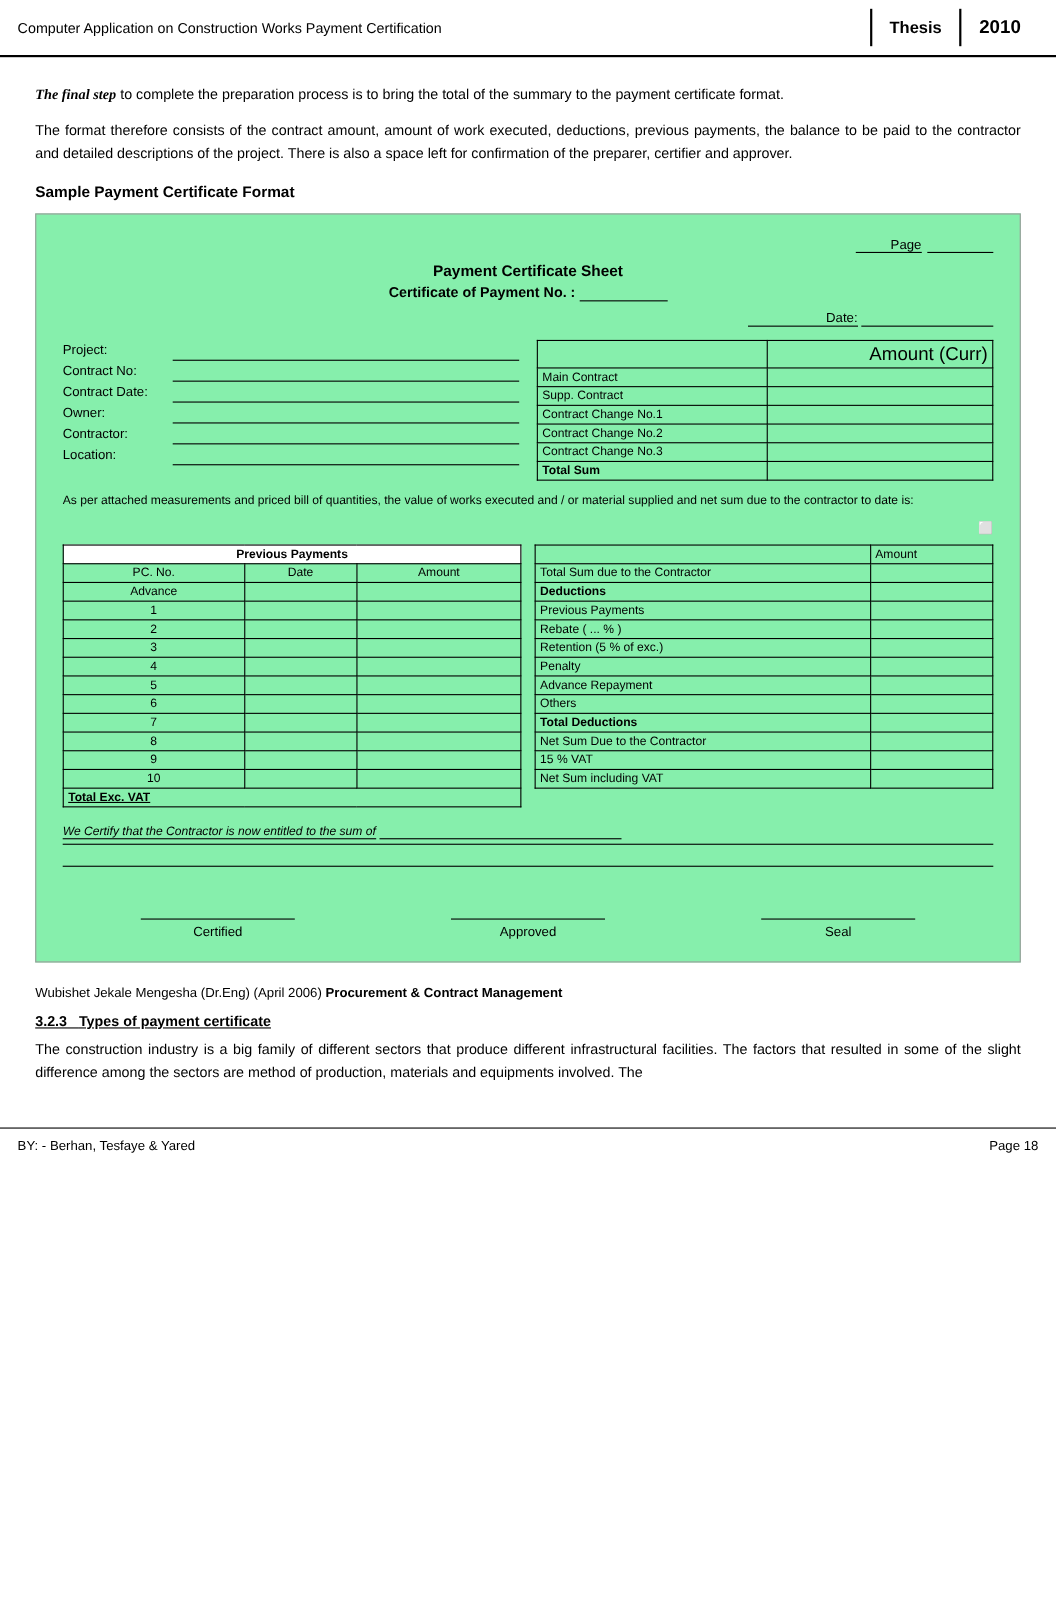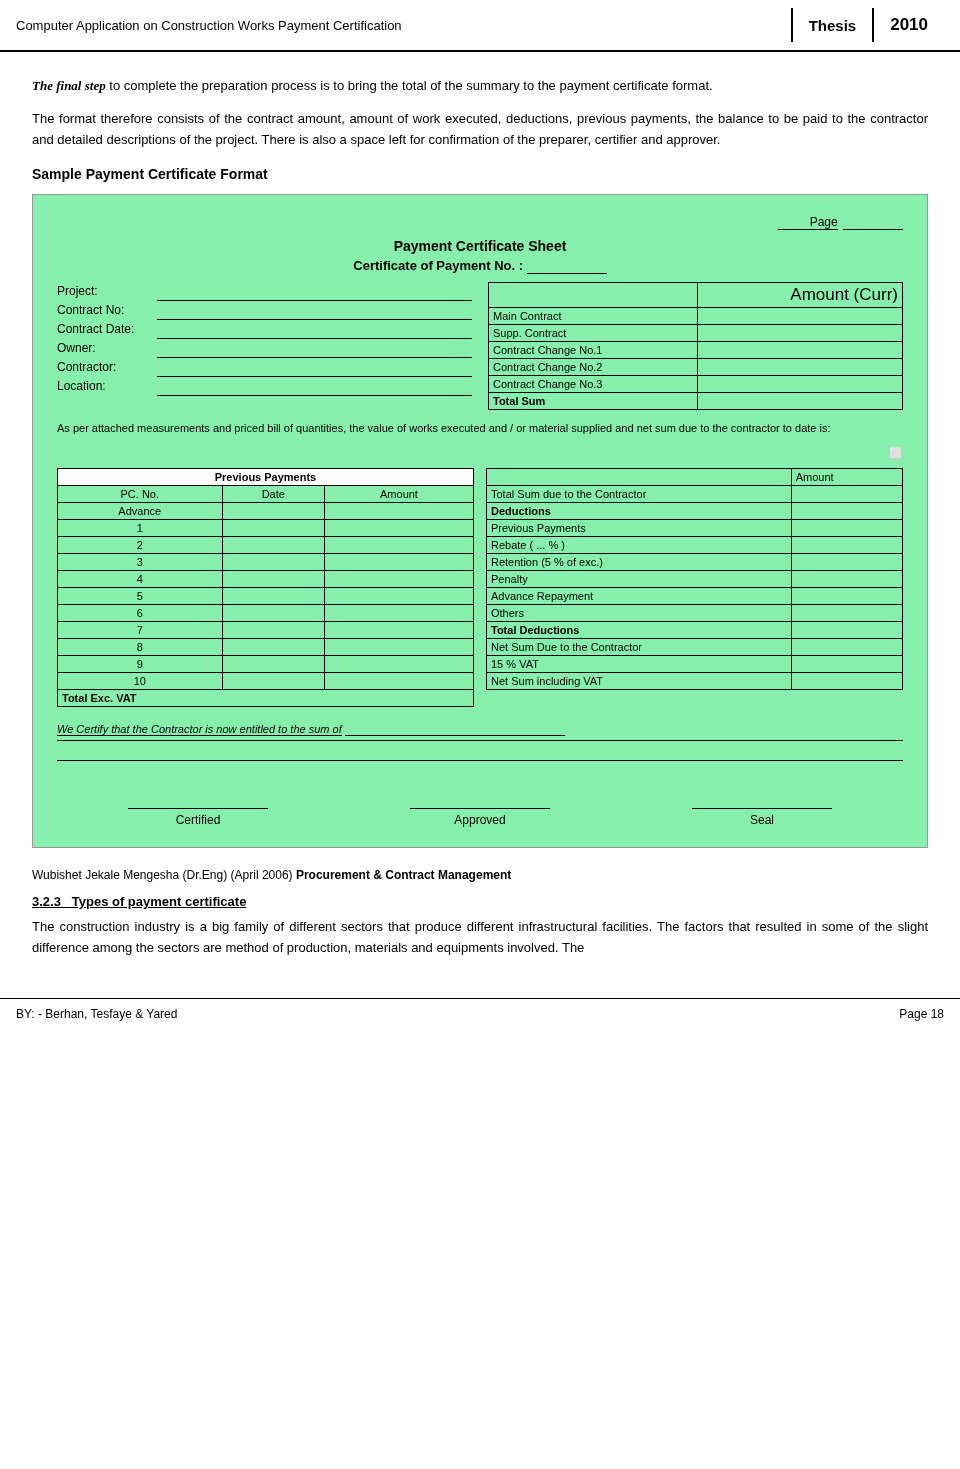--- a/index.html
+++ b/index.html
@@ -343,20 +343,24 @@
       <span class="underline-field">&nbsp;</span>
     </div>
 
     <div class="cert-title">Payment Certificate Sheet</div>
 
     <div class="cert-subtitle">
       <span>Certificate of Payment No. :</span>
       <span class="underline">&nbsp;&nbsp;&nbsp;&nbsp;&nbsp;&nbsp;</span>
     </div>
 
+    <div class="cert-date-line">
+      <span>Date:</span>
+      <span style="border-bottom:1px solid #000;display:inline-block;min-width:120px;">&nbsp;</span>
+    </div>
 
     <div class="cert-info-section">
 
       <div class="cert-left-info">
         <table>
           <tbody id="left-fields-tbody">
           <tr>
                 <td style="white-space:nowrap;width:100px;">Project:</td>
                 <td style="border-bottom:1px solid #000;min-width:180px;">&nbsp;</td>
               </tr>
@@ -492,21 +496,21 @@
                 <td>&nbsp;</td>
               </tr>
               <tr>
                 <td>10</td>
                 <td>&nbsp;</td>
                 <td>&nbsp;</td>
               </tr>
             </tbody>
           <tfoot>
             <tr class="total-row">
-              <td colspan="3" style="text-align:left;font-weight:bold;">Total Exc. VAT</td>
+              <td colspan="3" style="text-align:left;font-weight:bold;text-decoration:underline;">Total Exc. VAT</td>
             </tr>
           </tfoot>
         </table>
       </div>
 
       <div class="right-summary-table">
         <table>
           <thead>
             <tr>
               <td>&nbsp;</td>

